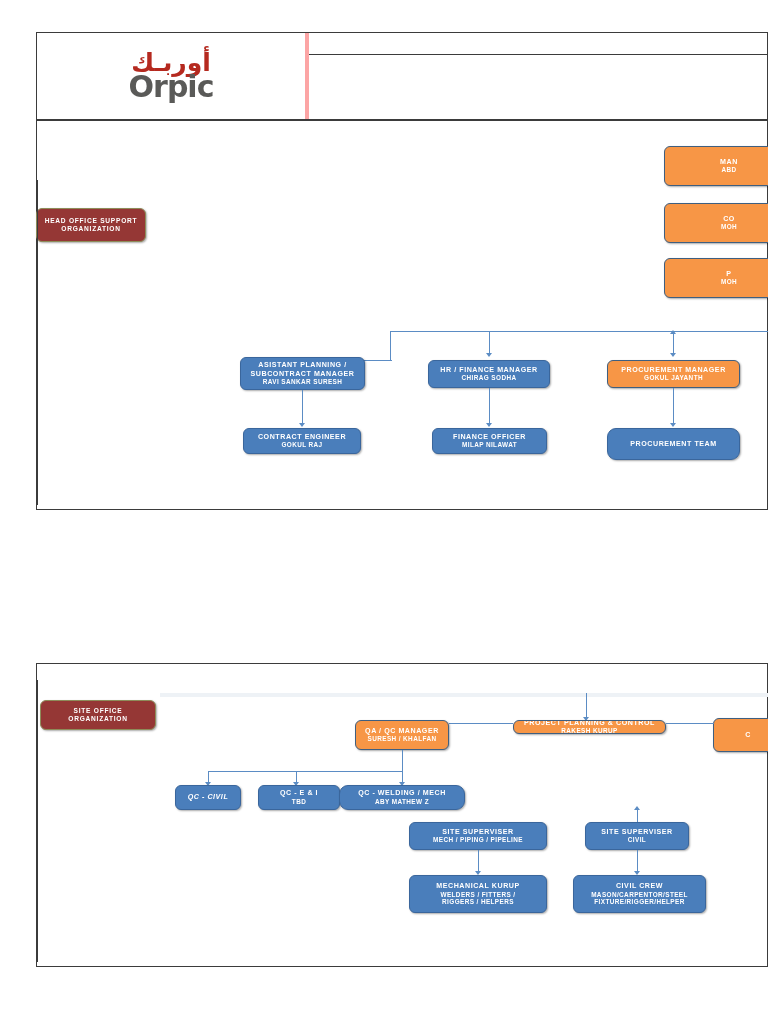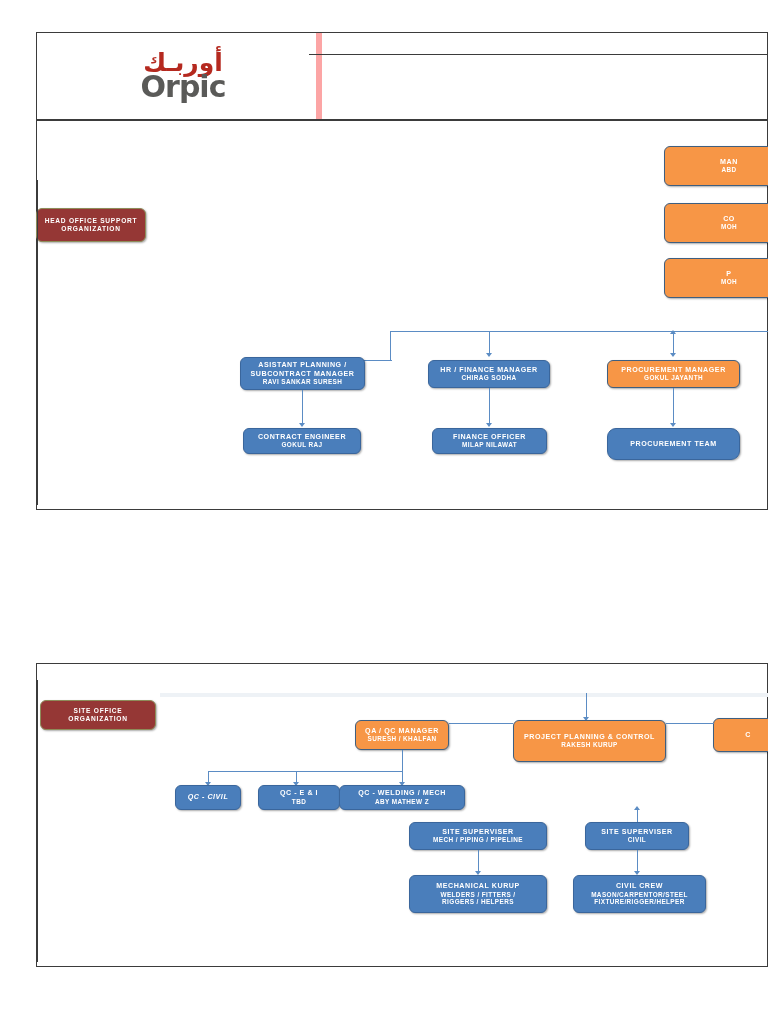--- a/index.html
+++ b/index.html
@@ -21,23 +21,23 @@
     position: absolute;
     left: 36px;
     top: 32px;
     width: 732px;
     height: 88px;
     border: 1px solid #3b3b3b;
     box-sizing: border-box;
   }
   .header-logo-cell {
     position: absolute;
-    left: 13px; top: 0;
+    left: 0; top: 0;
     width: 272px; height: 100%;
-    border-right: 6px solid #fca5a5;
+    border-right: 4px solid #fca5a5;
     box-sizing: border-box;
     display: flex;
     align-items: center;
     justify-content: center;
   }
   .logo-wrap {
     text-align: center;
     line-height: 1;
   }
   .logo-arabic {
@@ -262,21 +262,21 @@
   <div class="ln v" style="left:586px; top:693px; height:25px;"></div>
   <div class="arrow-down" style="left:583px; top:717px;"></div>
 
   <div class="ln h" style="left:449px; top:723px; width:64px;"></div>
 
   <div class="node orange" style="left:355px; top:720px; width:94px; height:30px;">
     <div class="t1">QA / QC MANAGER</div>
     <div class="t2">SURESH / KHALFAN</div>
   </div>
 
-  <div class="node orange" style="left:513px; top:720px; width:153px; height:42px;">
+  <div class="node orange" style="left:513px; top:720px; width:153px; height:14px;">
     <div class="t1">PROJECT PLANNING  &amp; CONTROL</div>
     <div class="t2">RAKESH KURUP</div>
   </div>
 
   <div class="node orange" style="left:713px; top:718px; width:70px; height:34px;">
     <div class="t1">C</div>
   </div>
   <div class="ln h" style="left:666px; top:723px; width:48px;"></div>
 
   <div class="ln v" style="left:402px; top:750px; height:22px;"></div>
@@ -292,21 +292,21 @@
   <div class="arrow-down" style="left:399px; top:782px;"></div>
 
   <div class="node blue" style="left:175px; top:785px; width:66px; height:25px;font-style:italic;">
     <div class="t1">QC - CIVIL</div>
     <div class="t2"></div>
   </div>
   <div class="node blue" style="left:258px; top:785px; width:82px; height:25px;">
     <div class="t1">QC - E &amp; I</div>
     <div class="t2">TBD</div>
   </div>
-  <div class="node blue" style="left:339px; top:785px; width:126px; height:25px;">
+  <div class="node blue" style="left:339px; top:785px; width:126px; height:25px;border-radius:9px;">
     <div class="t1">QC - WELDING / MECH</div>
     <div class="t2">ABY MATHEW Z</div>
   </div>
 
   <div class="ln h" style="left:478px; top:823px; width:60px;"></div>
   <div class="ln v" style="left:637px; top:808px; height:15px;"></div>
   <div class="arrow-up" style="left:634px; top:806px;"></div>
 
   <div class="node blue" style="left:409px; top:822px; width:138px; height:28px;">
     <div class="t1">SITE SUPERVISER</div>

